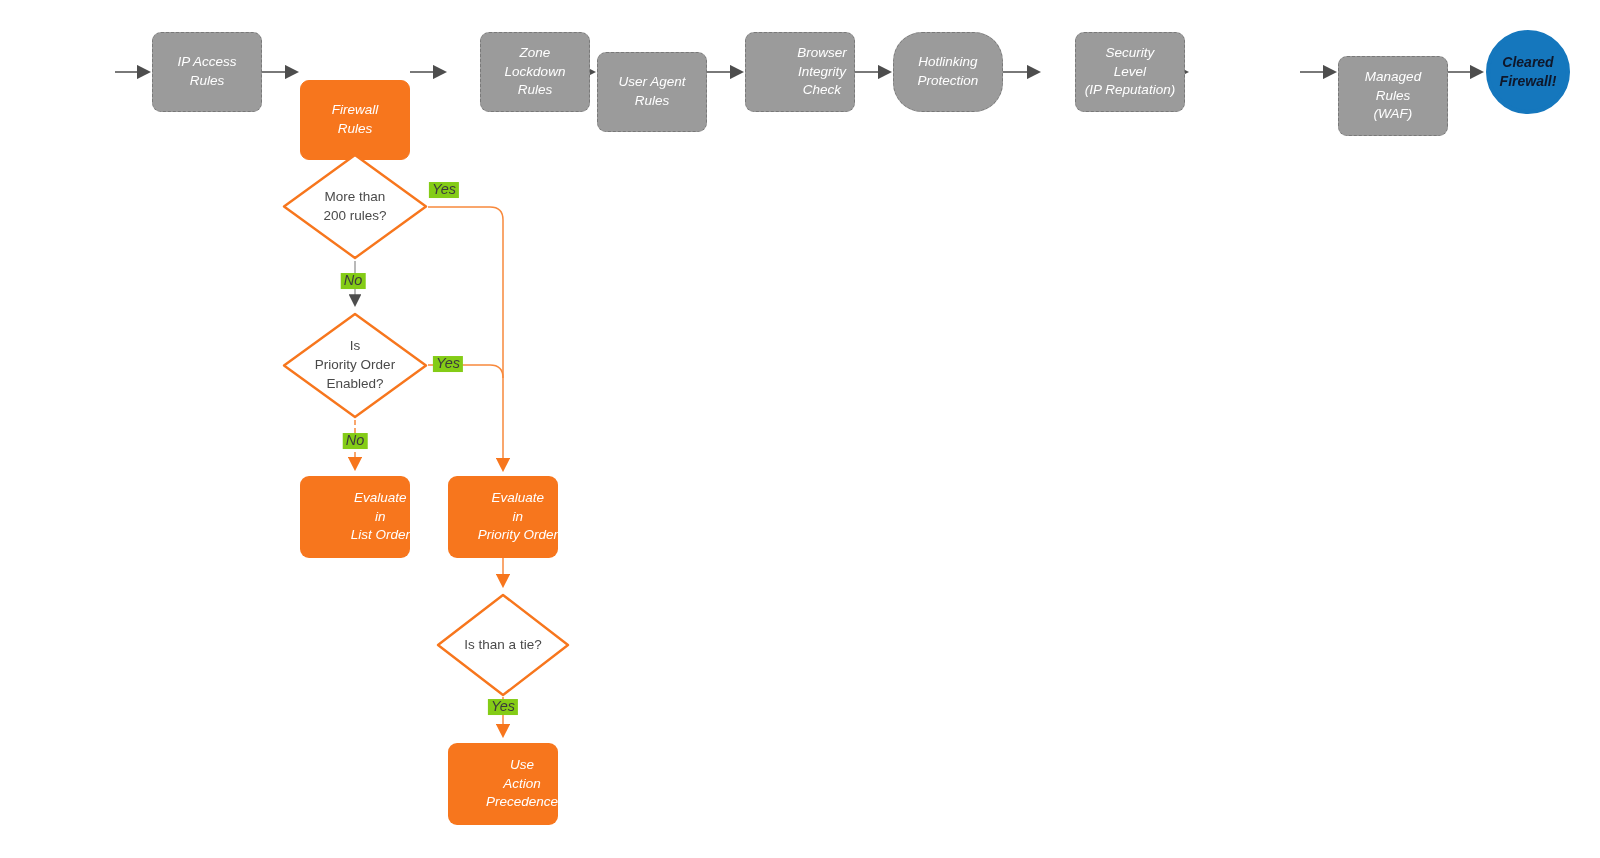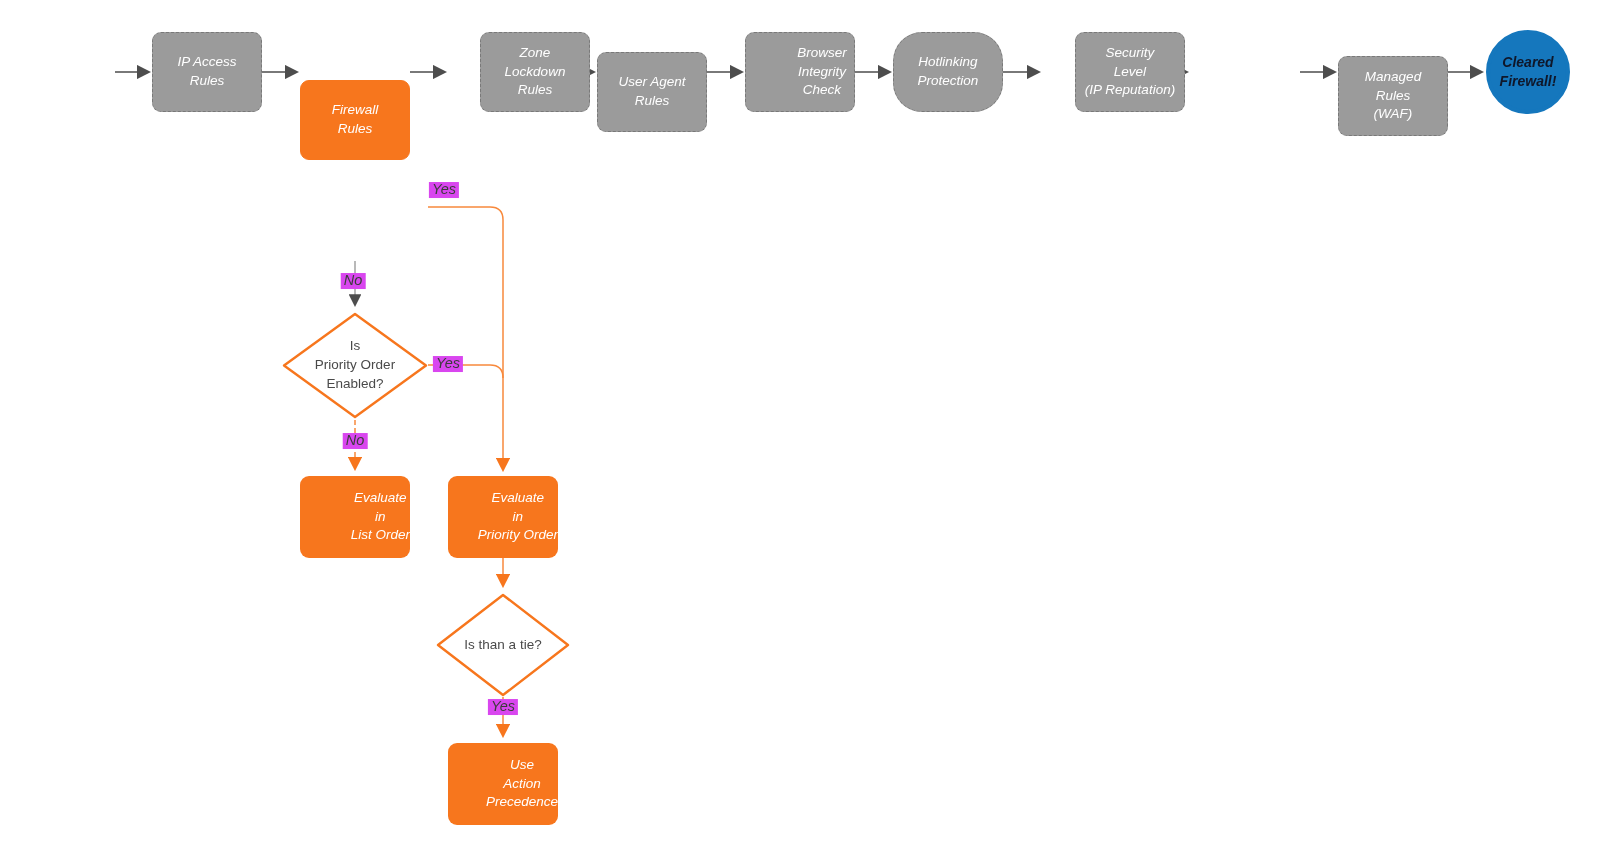--- a/index.html
+++ b/index.html
@@ -121,21 +121,21 @@
     line-height: 1.4;
     white-space: pre-line;
     pointer-events: none;
   }
   .edge-label {
     position: absolute;
     transform: translate(-50%, -50%);
     font-style: italic;
     font-size: 14.5px;
     color: #3b3b3b;
-    background: #d946ef;
+    background: #84cc16;
     padding: 0 3px;
     line-height: 1.1;
   }
 </style>
 </head>
 <body>
 
 <div id="canvas">
 
   <svg id="connector-layer" viewBox="0 0 1600 858" xmlns="http://www.w3.org/2000/svg">
@@ -204,20 +204,27 @@
     <span class="node-label">Managed
 Rules
 (WAF)</span>
   </div>
 
   <div class="node circle end" style="left:1486px; top:30px;">
     <span class="node-label">Cleared
 Firewall!</span>
   </div>
 
+  <div class="diamond" style="left:282px; top:153px; width:146px; height:107px;">
+    <svg width="146" height="107" viewBox="0 0 146 107">
+      <polygon class="diamond-poly" points="73,2 144,53.5 73,105 2,53.5"></polygon>
+    </svg>
+    <div class="dlabel">More than
+200 rules?</div>
+  </div>
 
   <div class="diamond" style="left:282px; top:312px; width:146px; height:107px;">
     <svg width="146" height="107" viewBox="0 0 146 107">
       <polygon class="diamond-poly" points="73,2 144,53.5 73,105 2,53.5"></polygon>
     </svg>
     <div class="dlabel">Is
 Priority Order
 Enabled?</div>
   </div>
 

